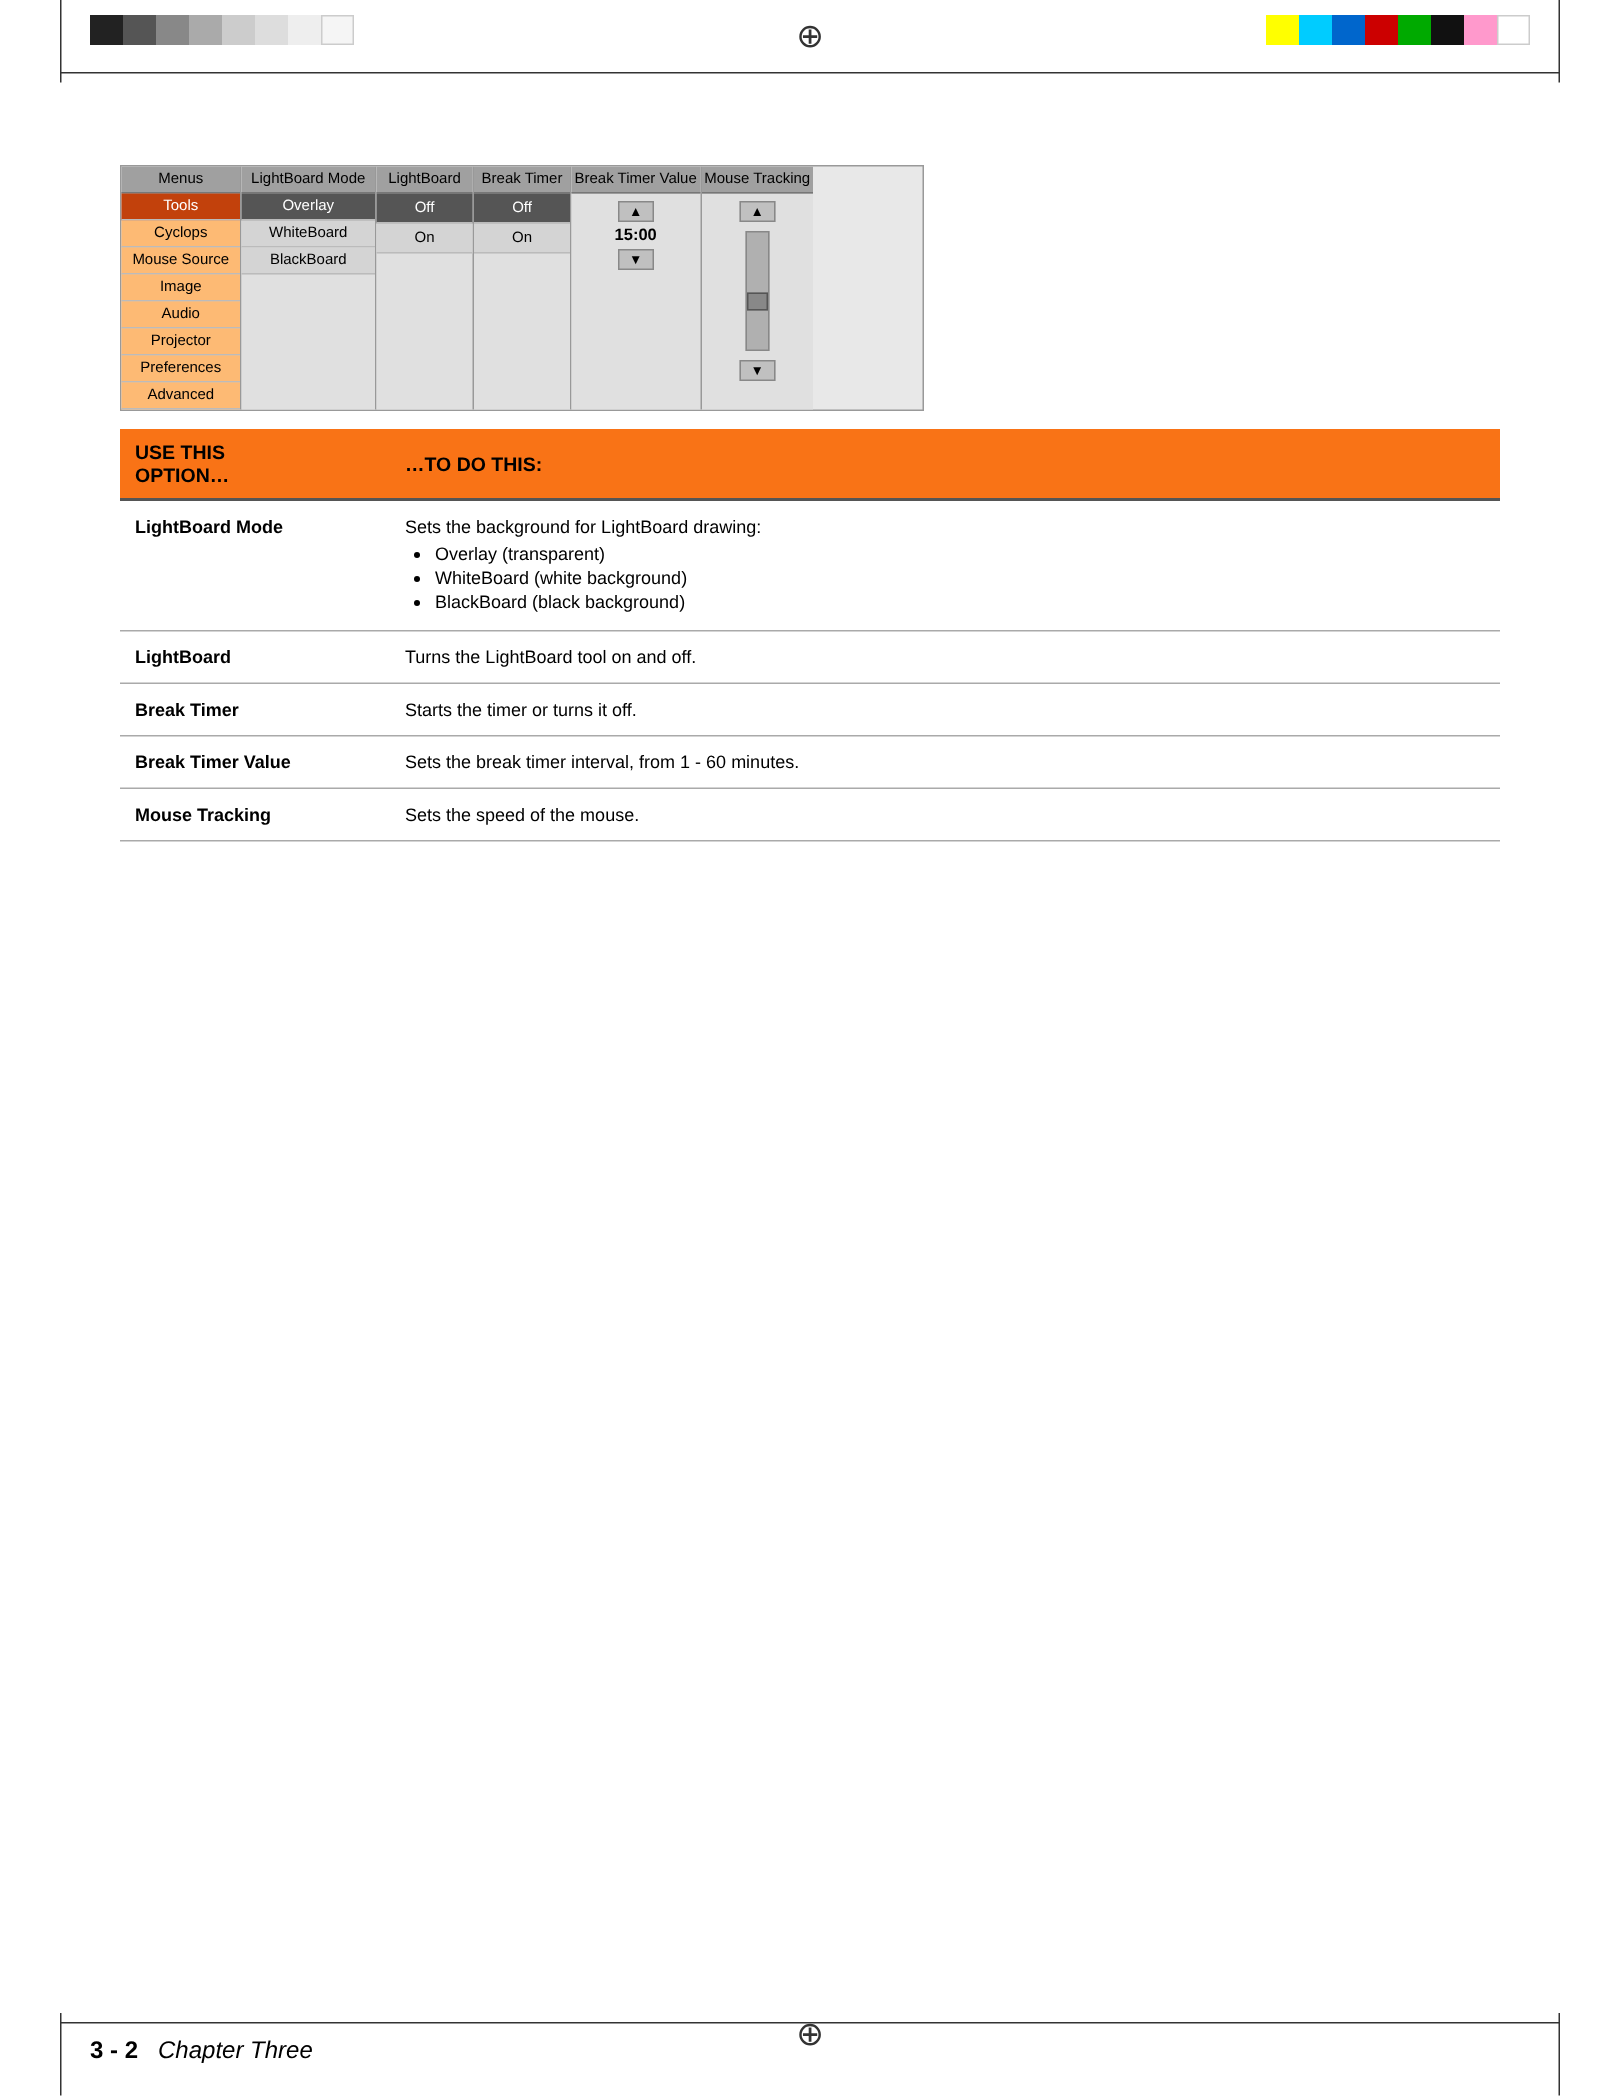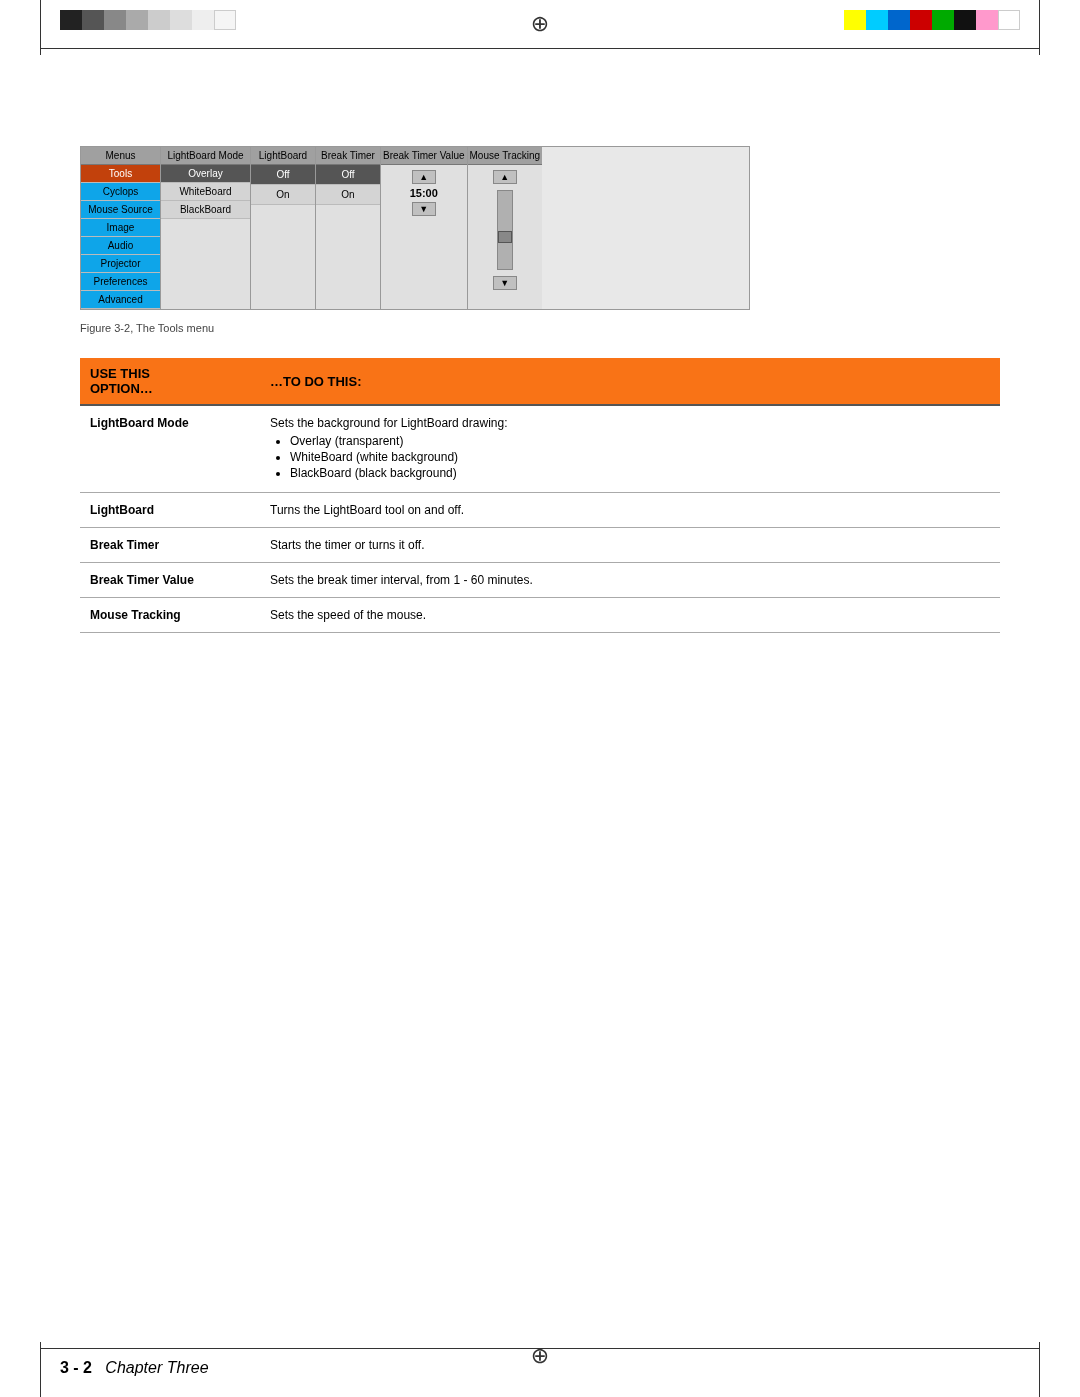--- a/index.html
+++ b/index.html
@@ -26,45 +26,44 @@
       font-weight: bold;
       margin-bottom: 30px;
       color: #000;
     }
 
     
     .screenshot-box {
       border: 1px solid #999;
       background: #e8e8e8;
       display: flex;
-      width: 670px;
+      width: 536px;
       margin-bottom: 12px;
       font-size: 10px;
-      margin-top: 36px;
     }
 
     
     .menu-col {
       background: #d0d0d0;
       border-right: 1px solid #999;
       min-width: 80px;
     }
     .menu-col-header {
       background: #a0a0a0;
       text-align: center;
       padding: 3px 2px;
       font-size: 10px;
       border-bottom: 1px solid #777;
     }
     .menu-item {
       padding: 3px 6px;
       border-bottom: 1px solid #bbb;
       text-align: center;
       font-size: 10px;
-      background: #0ea5e9;
+      background: #fdba74;
     }
     .menu-item.selected {
       background: #c2410c;
       color: #fff;
     }
 
     
     .lb-mode-col {
       background: #e0e0e0;
       border-right: 1px solid #999;
@@ -472,21 +471,20 @@
         <div class="arrow-btn" style="margin-bottom:2px;">▲</div>
         <div class="slider-track">
           <div class="slider-thumb"></div>
         </div>
         <div class="arrow-btn" style="margin-top:2px;">▼</div>
       </div>
     </div>
 
   </div>
 
-  <div class="figure-caption">Figure 3-2, The Tools menu</div>
 
   <table class="use-this-table">
     <thead>
       <tr class="table-header-row">
         <th class="th-use-this">USE THIS<br>OPTION…</th>
         <th class="th-to-do">…TO DO THIS:</th>
       </tr>
     </thead>
     <tbody>
       <tr class="table-row">

